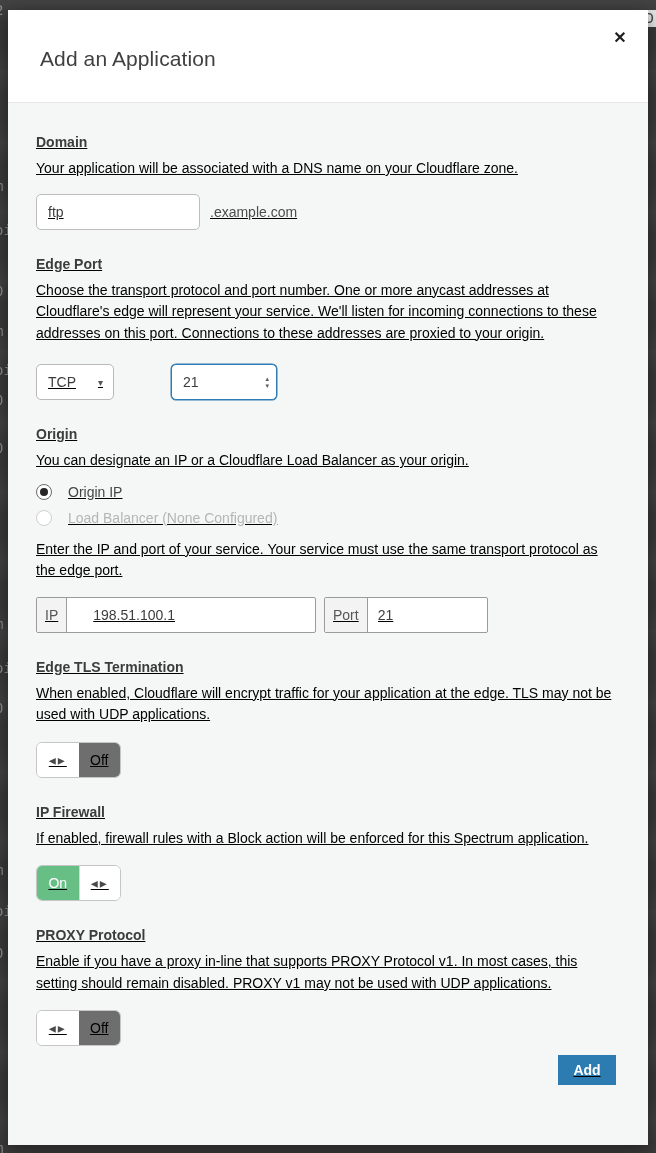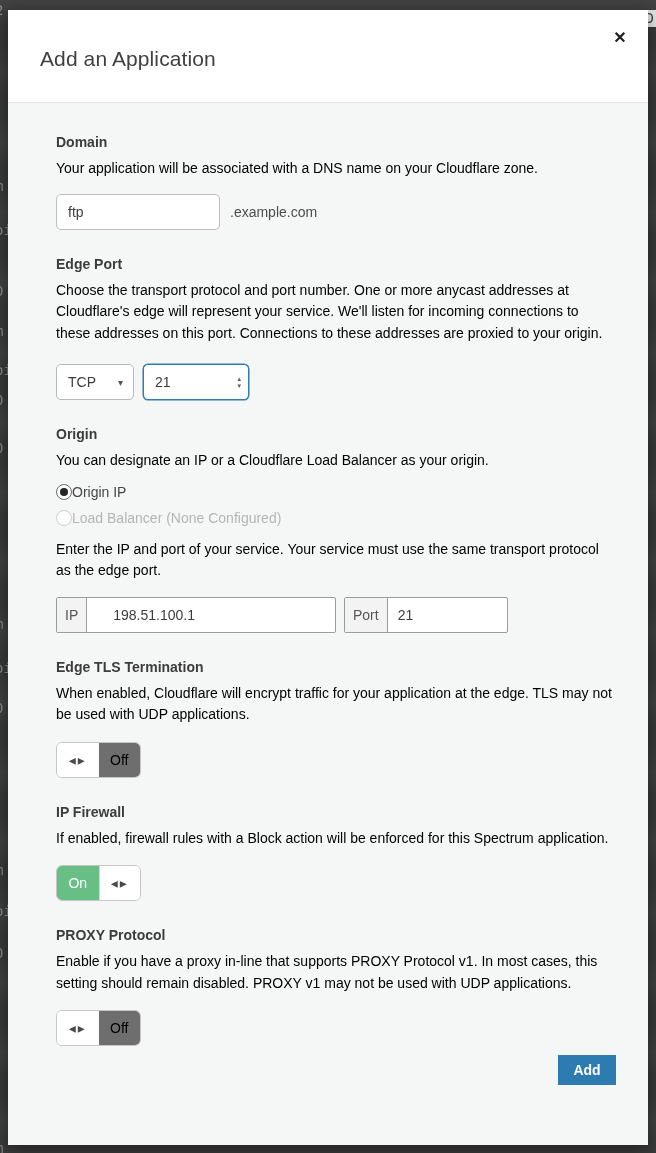--- a/index.html
+++ b/index.html
@@ -35,21 +35,21 @@
     position:relative; height:93px; background:#ffffff;
     border-bottom:1px solid #e6e6e6; flex:0 0 auto;
     padding:37px 32px 0 32px;
   }
   .modal-title { font-size:21px; font-weight:400; color:#404040; letter-spacing:0.1px; }
   .close-btn {
     position:absolute; top:16px; right:16px; width:24px; height:24px;
     background:none; border:none; cursor:pointer;
     font-size:16px; font-weight:bold; color:#1f1f1f; line-height:24px; text-align:center;
   }
-  .modal-body { padding:31px 32px 0 48px; flex:1 1 auto; }
+  .modal-body { padding:31px 32px 0 28px; flex:1 1 auto;text-decoration:underline; }
 
   .section { margin-top:26px; }
   .section:first-child { margin-top:0; }
   .section-label { font-size:14px; font-weight:700; color:#3c3c3c; line-height:17px; }
   .section-desc { font-size:14px; color:#000000; line-height:21.5px; margin-top:7px; max-width:580px; }
 
   .control-row { display:flex; align-items:center; margin-top:14px; }
 
   .text-input {
     height:36px; border:1px solid #bdbdbd; border-radius:5px; background:#fff;
@@ -76,21 +76,21 @@
   }
 
   
   .radio-row { display:flex; align-items:center; height:26px; cursor:pointer; }
   .radio-rows { margin-top:7px; }
   .radio-circle {
     width:16px; height:16px; border-radius:50%; border:1px solid #6b6b6b; background:#fff;
     display:inline-flex; align-items:center; justify-content:center; flex:0 0 auto;
   }
   .radio-circle .dot { width:8px; height:8px; border-radius:50%; background:#262626; }
-  .radio-label { font-size:14px; color:#464646; }
+  .radio-label { font-size:14px; color:#464646; margin-left:16px; }
   .radio-row.disabled .radio-circle { border-color:#cfcfcf; }
   .radio-row.disabled .radio-label { color:#b5b5b5; }
 
   
   .group { display:flex; align-items:stretch; height:36px; border:1px solid #9b9b9b; border-radius:2px; background:#fff; }
   .group-prefix {
     display:flex; align-items:center; padding:0 8px; background:#f3f3f3;
     border-right:1px solid #9b9b9b; font-size:14px; color:#565656;
   }
   .group input {
@@ -158,21 +158,21 @@
       <div class="section-desc">Your application will be associated with a DNS name on your Cloudflare zone.</div>
       <div class="control-row">
         <input class="text-input domain-input" value="ftp" style="">
         <span class="input-suffix">.example.com</span>
       </div>
     </div>
 
     <div class="section">
       <div class="section-label">Edge Port</div>
       <div class="section-desc">Choose the transport protocol and port number. One or more anycast addresses at Cloudflare's edge will represent your service. We'll listen for incoming connections to these addresses on this port. Connections to these addresses are proxied to your origin.</div>
-      <div class="control-row" style="margin-top:20px;">
+      <div class="control-row" style="margin-top:20px;gap:48px;">
         <div class="select">
           <span>TCP</span>
           <span class="caret">▾</span>
         </div>
         <div class="number-wrap">
           <input class="text-input number-input" value="21" style="">
           <span class="spinner">
             <span>▴</span>
               <span>▾</span>
           </span>

